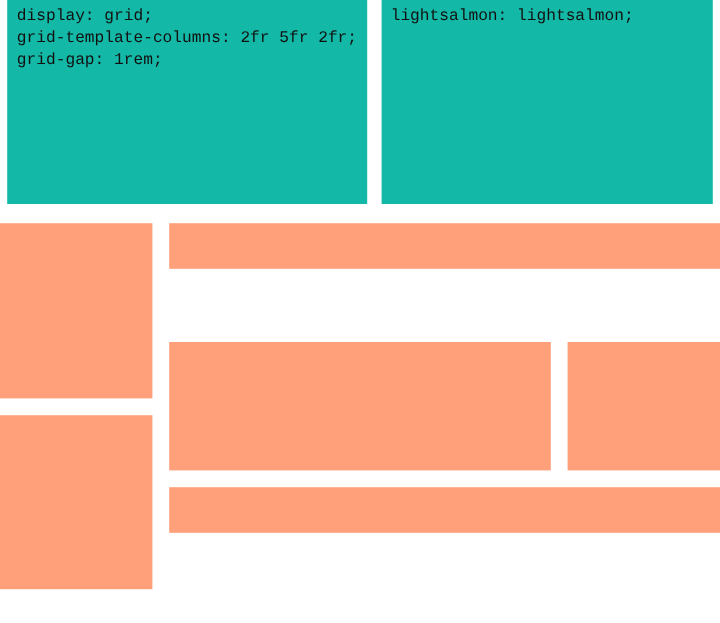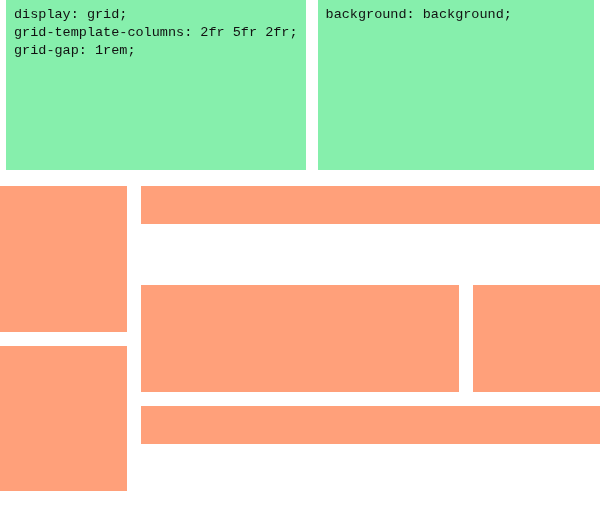--- a/index.html
+++ b/index.html
@@ -24,21 +24,21 @@
     font-weight: bold;
     font-size: 16px;
     text-align: center;
     padding: 4px 0 6px 0;
     color: #000;
   }
   .panel-header .emoji {
     font-size: 15px;
   }
   .code-box {
-    background: #86efac;
+    background: #14b8a6;
     height: 170px;
     padding: 6px 8px;
     font-family: "Menlo", "Consolas", "Courier New", monospace;
     font-size: 13.5px;
     line-height: 1.35;
     color: #111;
     white-space: pre;
     overflow: hidden;
   }
   .grid-demo {
@@ -81,21 +81,21 @@
 </head>
 <body>
 
 <div class="top-row">
   <div class="panel">
     <div class="code-box">display: grid;
 grid-template-columns: 2fr 5fr 2fr;
 grid-gap: 1rem;</div>
   </div>
   <div class="panel">
-    <div class="code-box">background: background;</div>
+    <div class="code-box">lightsalmon: lightsalmon;</div>
   </div>
 </div>
 
 <div class="grid-demo">
   <div class="row1-left"></div>
   <div class="item-span short"></div>
   <div class="mid-main"></div>
   <div class="right-side"></div>
   <div class="left-lower"></div>
   <div class="footer-bar"></div>

